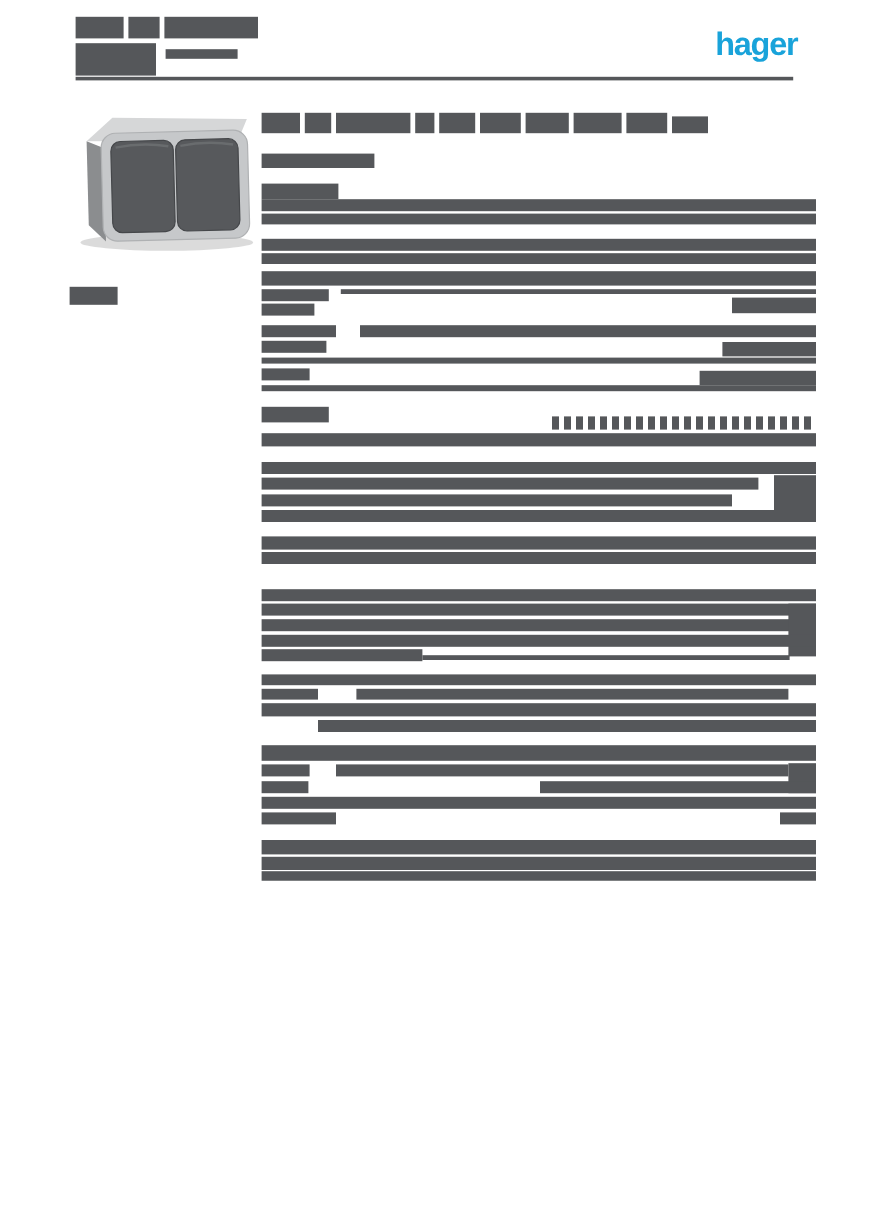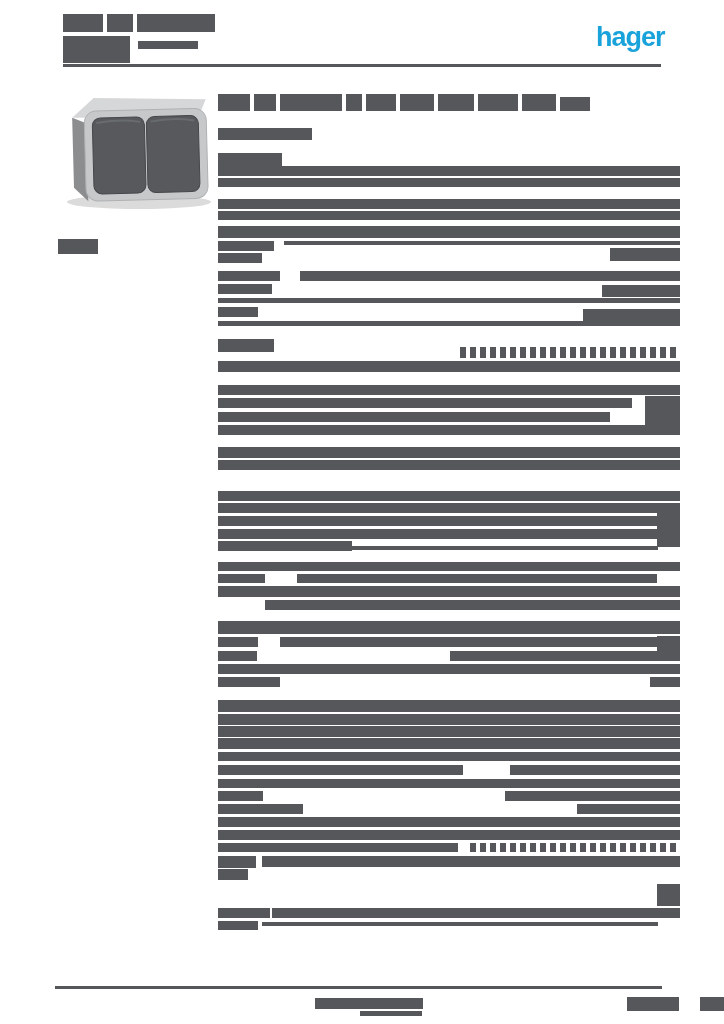--- a/index.html
+++ b/index.html
@@ -3,21 +3,21 @@
 <meta charset="utf-8">
 <style>
   html,body{margin:0;padding:0;}
   body{
     width:724px;height:1024px;
     background:#ffffff;
     font-family:"Liberation Sans", sans-serif;
     position:relative;
   }
   #page{
-    position:absolute;left:0;top:0;width:724px;height:1024px;
+    position:absolute;left:0;top:0;width:724px;height:734px;
     background:#ffffff;overflow:hidden;
   }
   .bar{position:absolute;background:#55575A;}
   .bar.dotted{
     background:repeating-linear-gradient(90deg,#55575A 0 6px,rgba(0,0,0,0) 6px 10px);
   }
   .brand-logo{
     position:absolute;left:596px;top:22px;
     font-size:27px;font-weight:bold;letter-spacing:-1px;
     color:#19A3DA;

